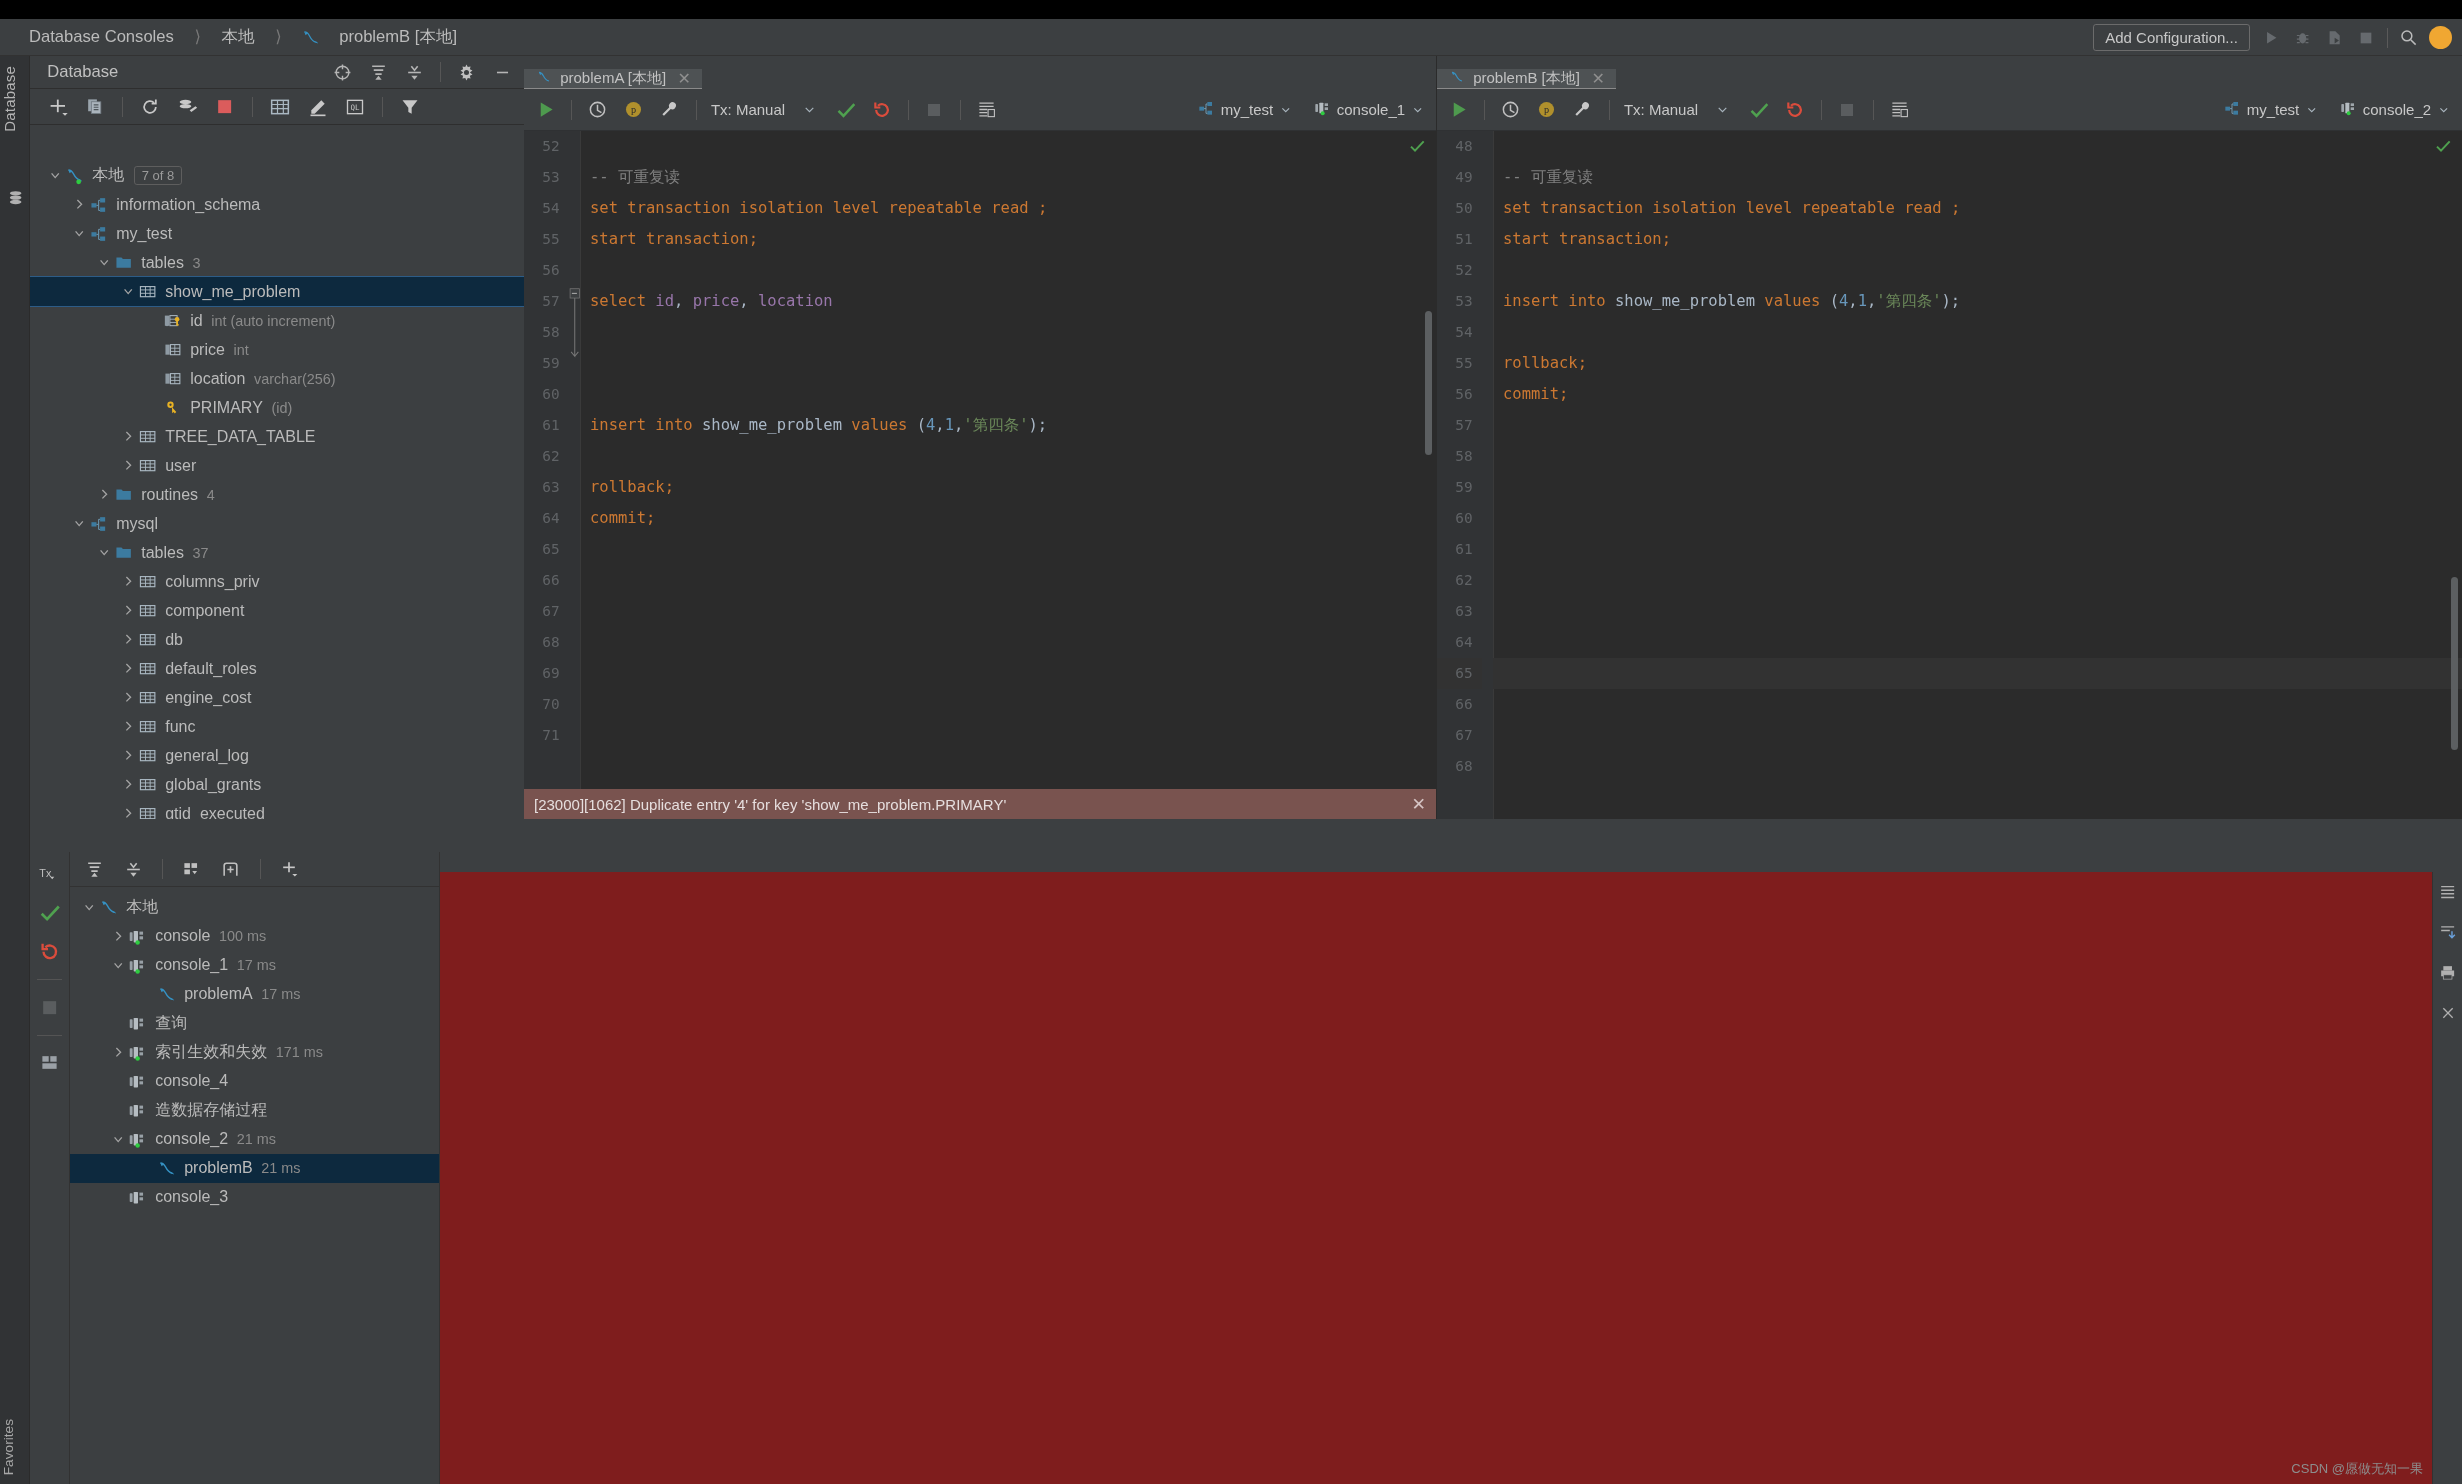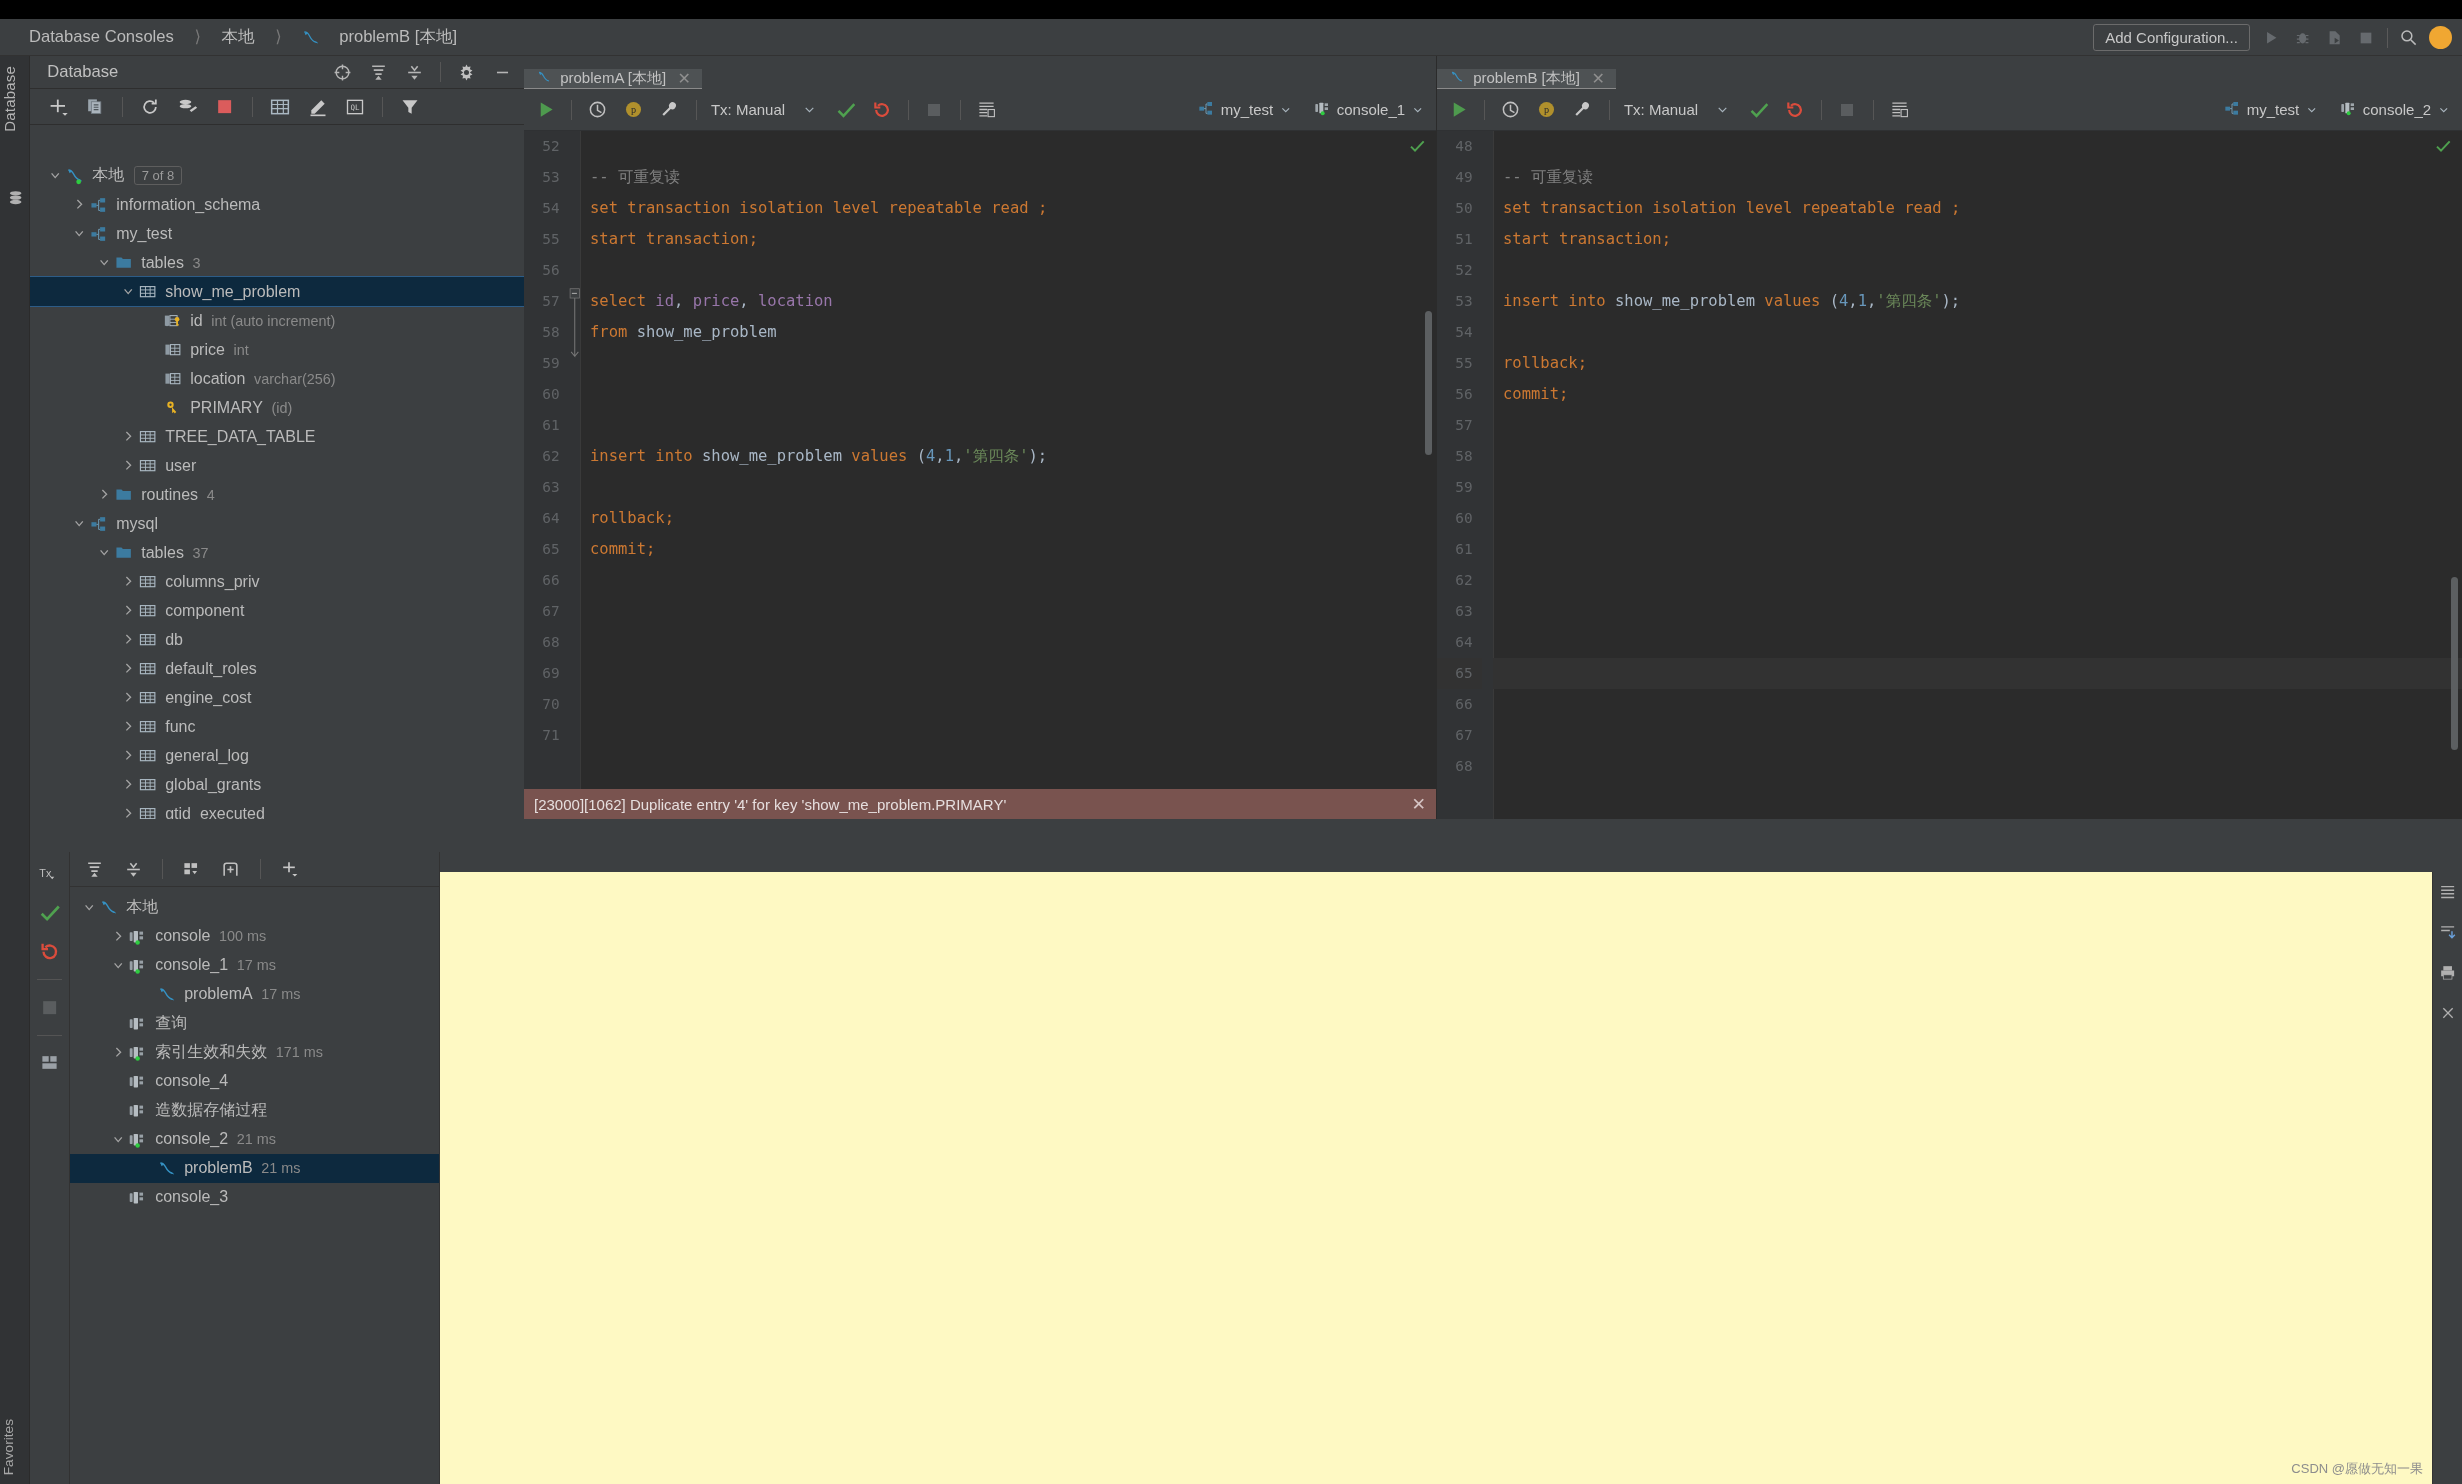--- a/index.html
+++ b/index.html
@@ -178,21 +178,21 @@
     width: 40px; background: #3c3f41; border-right: 0.7px solid #323232;
     display: flex; flex-direction: column; align-items: center; padding-top: 10px; gap: 16px;
   }
   .rail-sep { width: 24.5px; height: 0.7px; background: #545454; }
   .svc-tree-wrap { width: 370px; border-right: 0.7px solid #323232; background: #3c3f41; }
   .svc-toolbar {
     height: 35px; display: flex; align-items: center; gap: 16px; padding-left: 13px;
     border-bottom: 0.7px solid #323232;
   }
   .svc-tree { padding-top: 5.8px; }
-  .svc-main { flex: 1; background: #fef9c3; position: relative; margin-top: 20px; }
+  .svc-main { flex: 1; background: #7f1d1d; position: relative; margin-top: 20px; }
   .svc-right-rail {
     position: absolute; right: 0; top: 0; bottom: 0; width: 30px;
     background: #3c3f41; border-left: 0.7px solid #323232;
     display: flex; flex-direction: column; align-items: center; padding-top: 8.6px; gap: 17.3px;
   }
   .watermark {
     position: absolute; right: 39px; bottom: 7.2px;
     color: #8d8d8d; font-size: 13px;
   }
 </style>
@@ -857,21 +857,20 @@
             <path d="M4 7.5h7" stroke="#aaa" stroke-width="1.5"></path>
           </svg>
         </div>
         <div class="code" id="code-left">
             <div class="cl"></div>
             <div class="cl"><span class="cm">-- 可重复读</span></div>
             <div class="cl"><span class="kw">set transaction isolation level repeatable read ;</span></div>
             <div class="cl"><span class="kw">start transaction;</span></div>
             <div class="cl"></div>
             <div class="cl"><span class="kw">select </span><span class="id">id</span><span class="pl">, </span><span class="id">price</span><span class="pl">, </span><span class="id">location</span></div>
-            <div class="cl"><span class="kw">from </span><span class="tbl">show_me_problem</span></div>
             <div class="cl"></div>
             <div class="cl"></div>
             <div class="cl"></div>
             <div class="cl"><span class="kw">insert into </span><span class="tbl">show_me_problem</span><span class="kw"> values </span><span class="pl">(</span><span class="num">4</span><span class="pl">,</span><span class="num">1</span><span class="pl">,</span><span class="str">'第四条'</span><span class="pl">);</span></div>
             <div class="cl"></div>
             <div class="cl"><span class="kw">rollback;</span></div>
             <div class="cl"><span class="kw">commit;</span></div>
             <div class="cl"></div>
             <div class="cl"></div>
             <div class="cl"></div>

